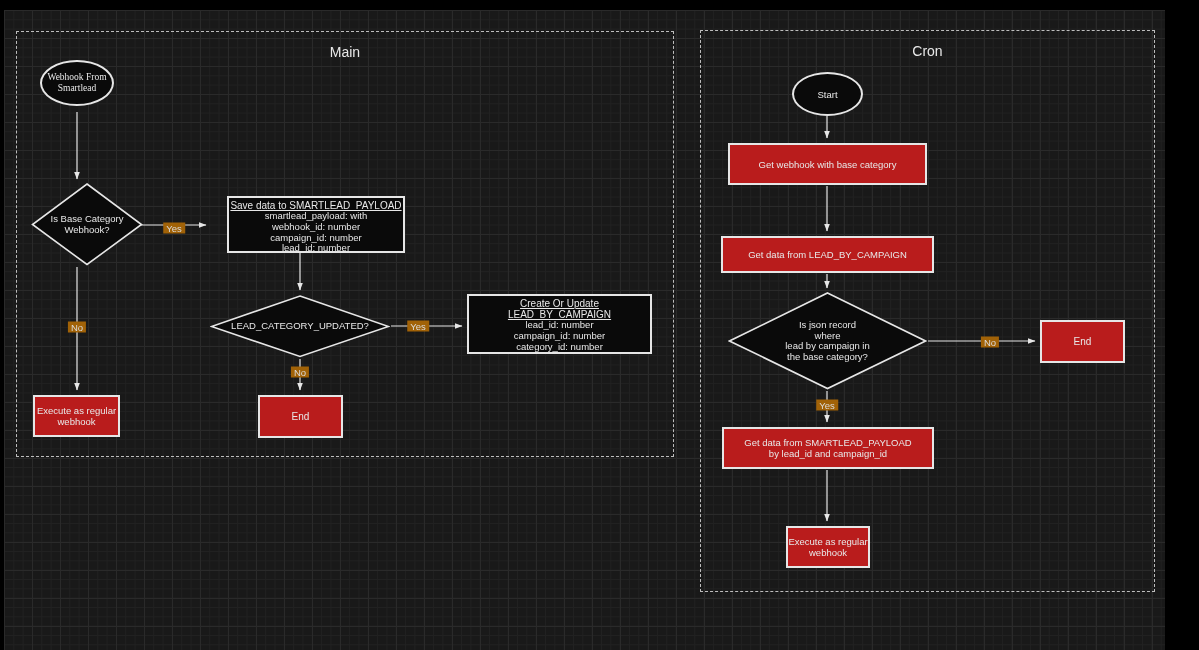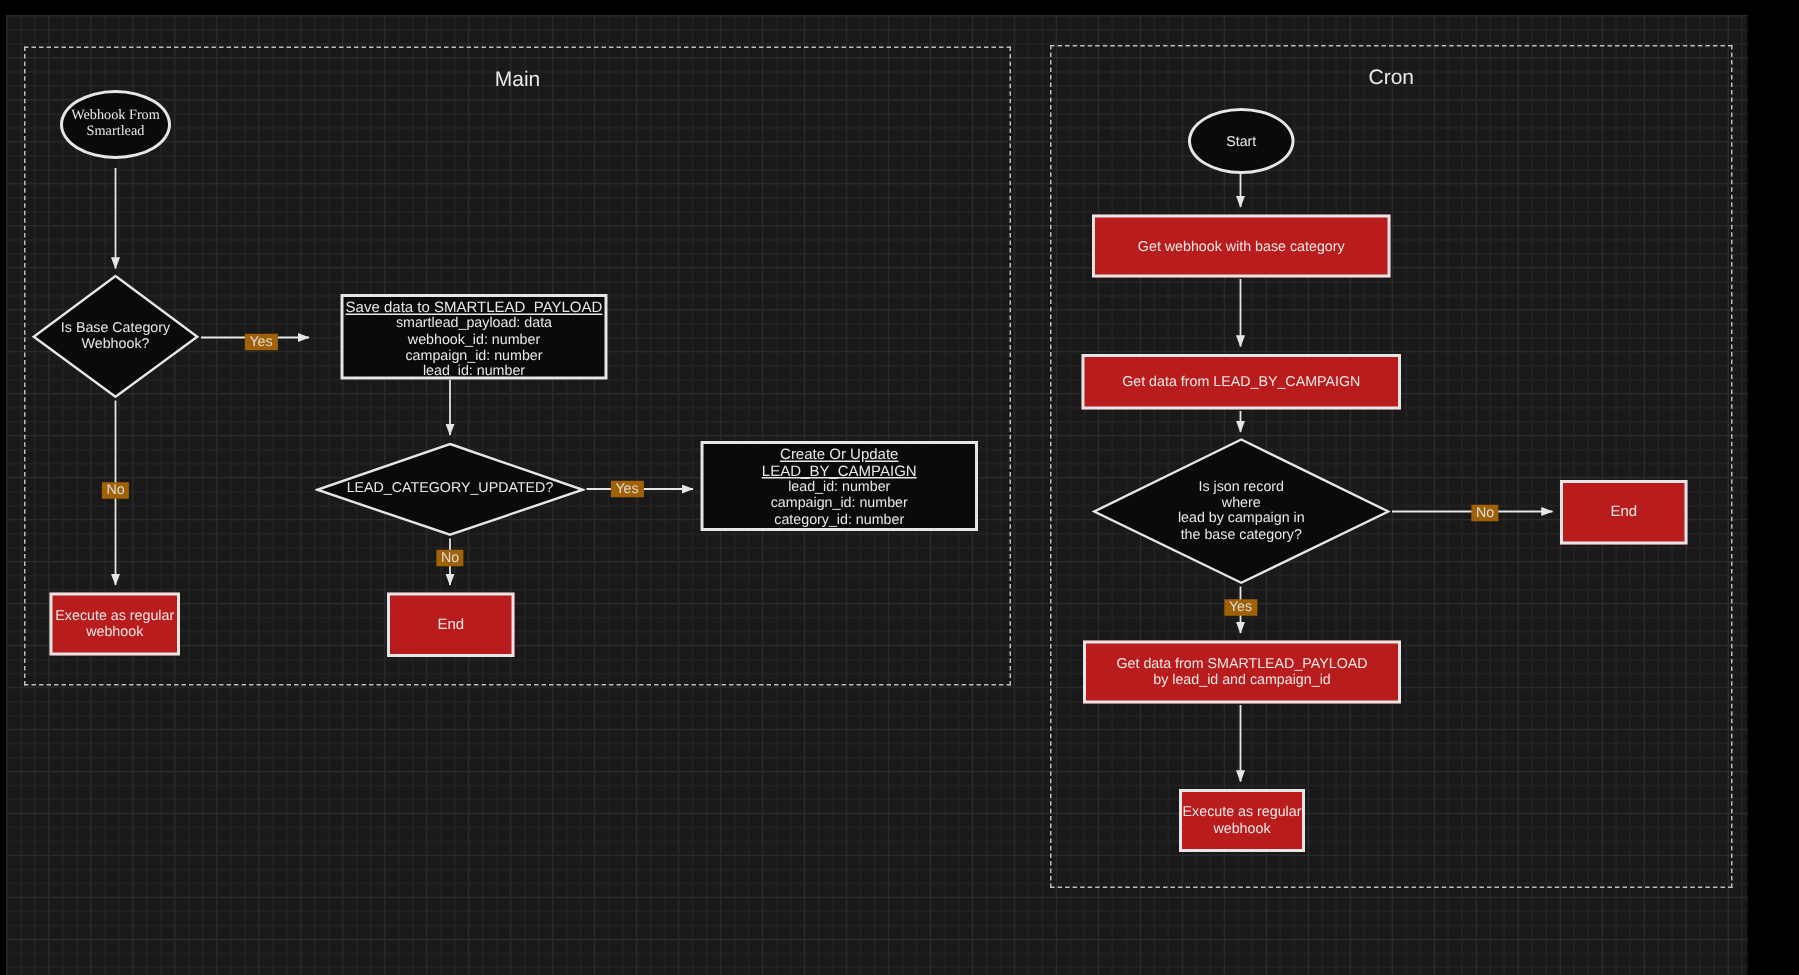--- a/index.html
+++ b/index.html
@@ -68,31 +68,31 @@
     <path d="M928,341 L1035,341" stroke="#e6e6e6" stroke-width="1.2" fill="none" marker-end="url(#ah)"></path>
     <path d="M827,391 L827,422" stroke="#e6e6e6" stroke-width="1.2" fill="none" marker-end="url(#ah)"></path>
     <path d="M827,470 L827,521" stroke="#e6e6e6" stroke-width="1.2" fill="none" marker-end="url(#ah)"></path>
   </svg>
 
   <div class="node ellipse-node" style="left:40px;top:60px;width:74px;height:46px;font-family:Liberation Serif, serif;">
     <span class="node-label">Webhook From
 Smartlead</span>
   </div>
 
-  <div class="node diamond-node" style="left:21px;top:183px;width:112px;height:83px;">
+  <div class="node diamond-node" style="left:31px;top:183px;width:112px;height:83px;">
     <svg width="112" height="83" viewBox="0 0 112 83">
       <polygon points="56,1 110.5,41.5 56,81.5 1.5,41.5" fill="#0a0a0a" stroke="#e6e6e6" stroke-width="1.6"></polygon>
     </svg>
     <div class="diamond-label">Is Base Category
 Webhook?</div>
   </div>
 
   <div class="node db-node" style="left:211px;top:196px;width:178px;height:57px;margin-left:16px;">
     <div class="db-title">Save data to SMARTLEAD_PAYLOAD</div>
-    <div class="db-field">smartlead_payload: data</div>
+    <div class="db-field">smartlead_payload: with</div>
     <div class="db-field">webhook_id: number</div>
     <div class="db-field">campaign_id: number</div>
     <div class="db-field">lead_id: number</div>
   </div>
 
   <div class="node diamond-node" style="left:210px;top:295px;width:180px;height:63px;">
     <svg width="180" height="63" viewBox="0 0 180 63">
       <polygon points="90,1 178.5,31.5 90,61.5 1.5,31.5" fill="#0a0a0a" stroke="#e6e6e6" stroke-width="1.6"></polygon>
     </svg>
     <div class="diamond-label">LEAD_CATEGORY_UPDATED?</div>

